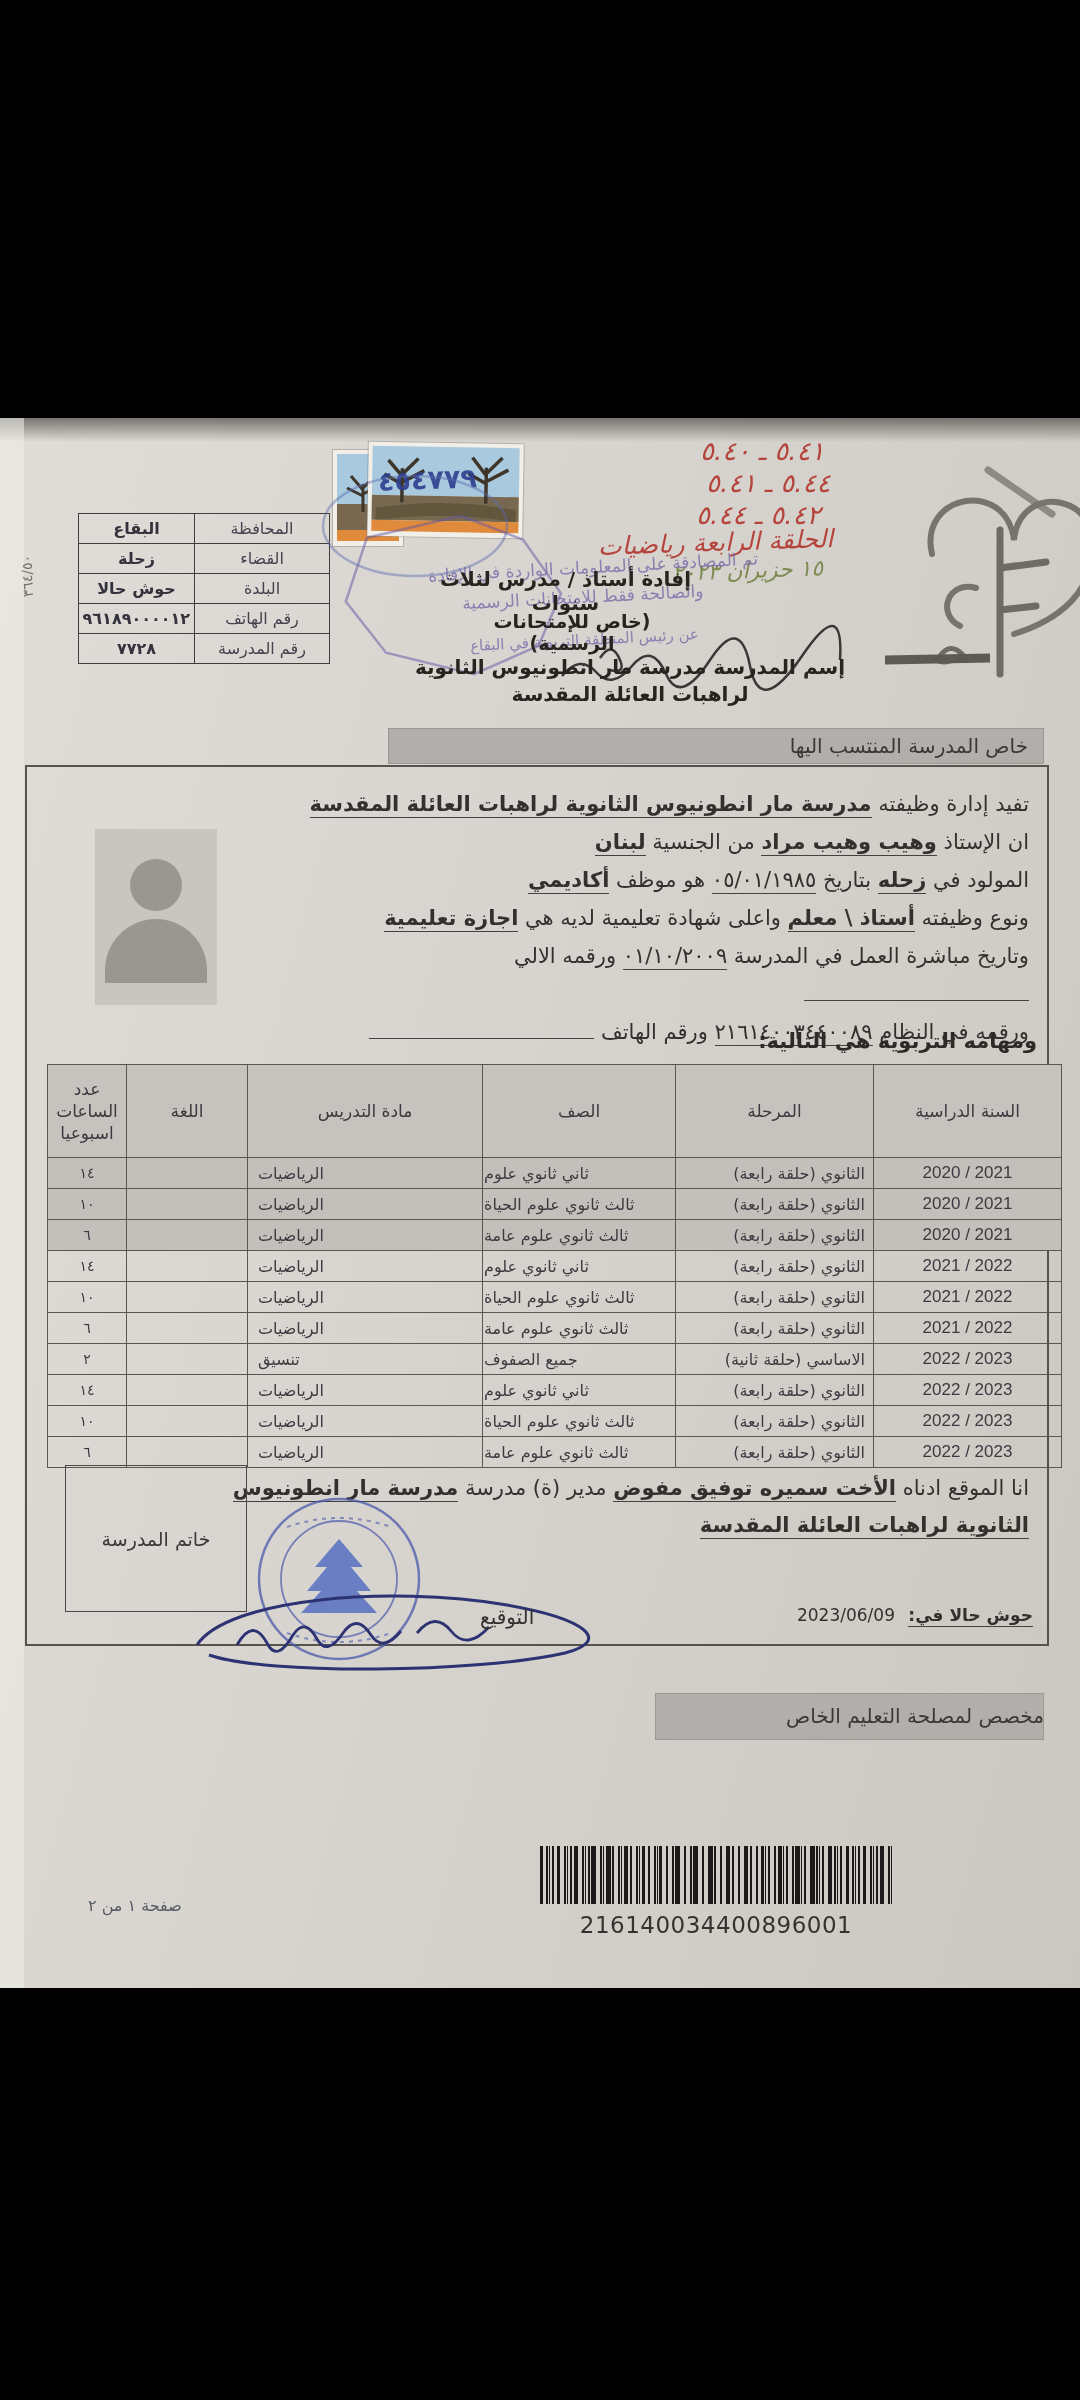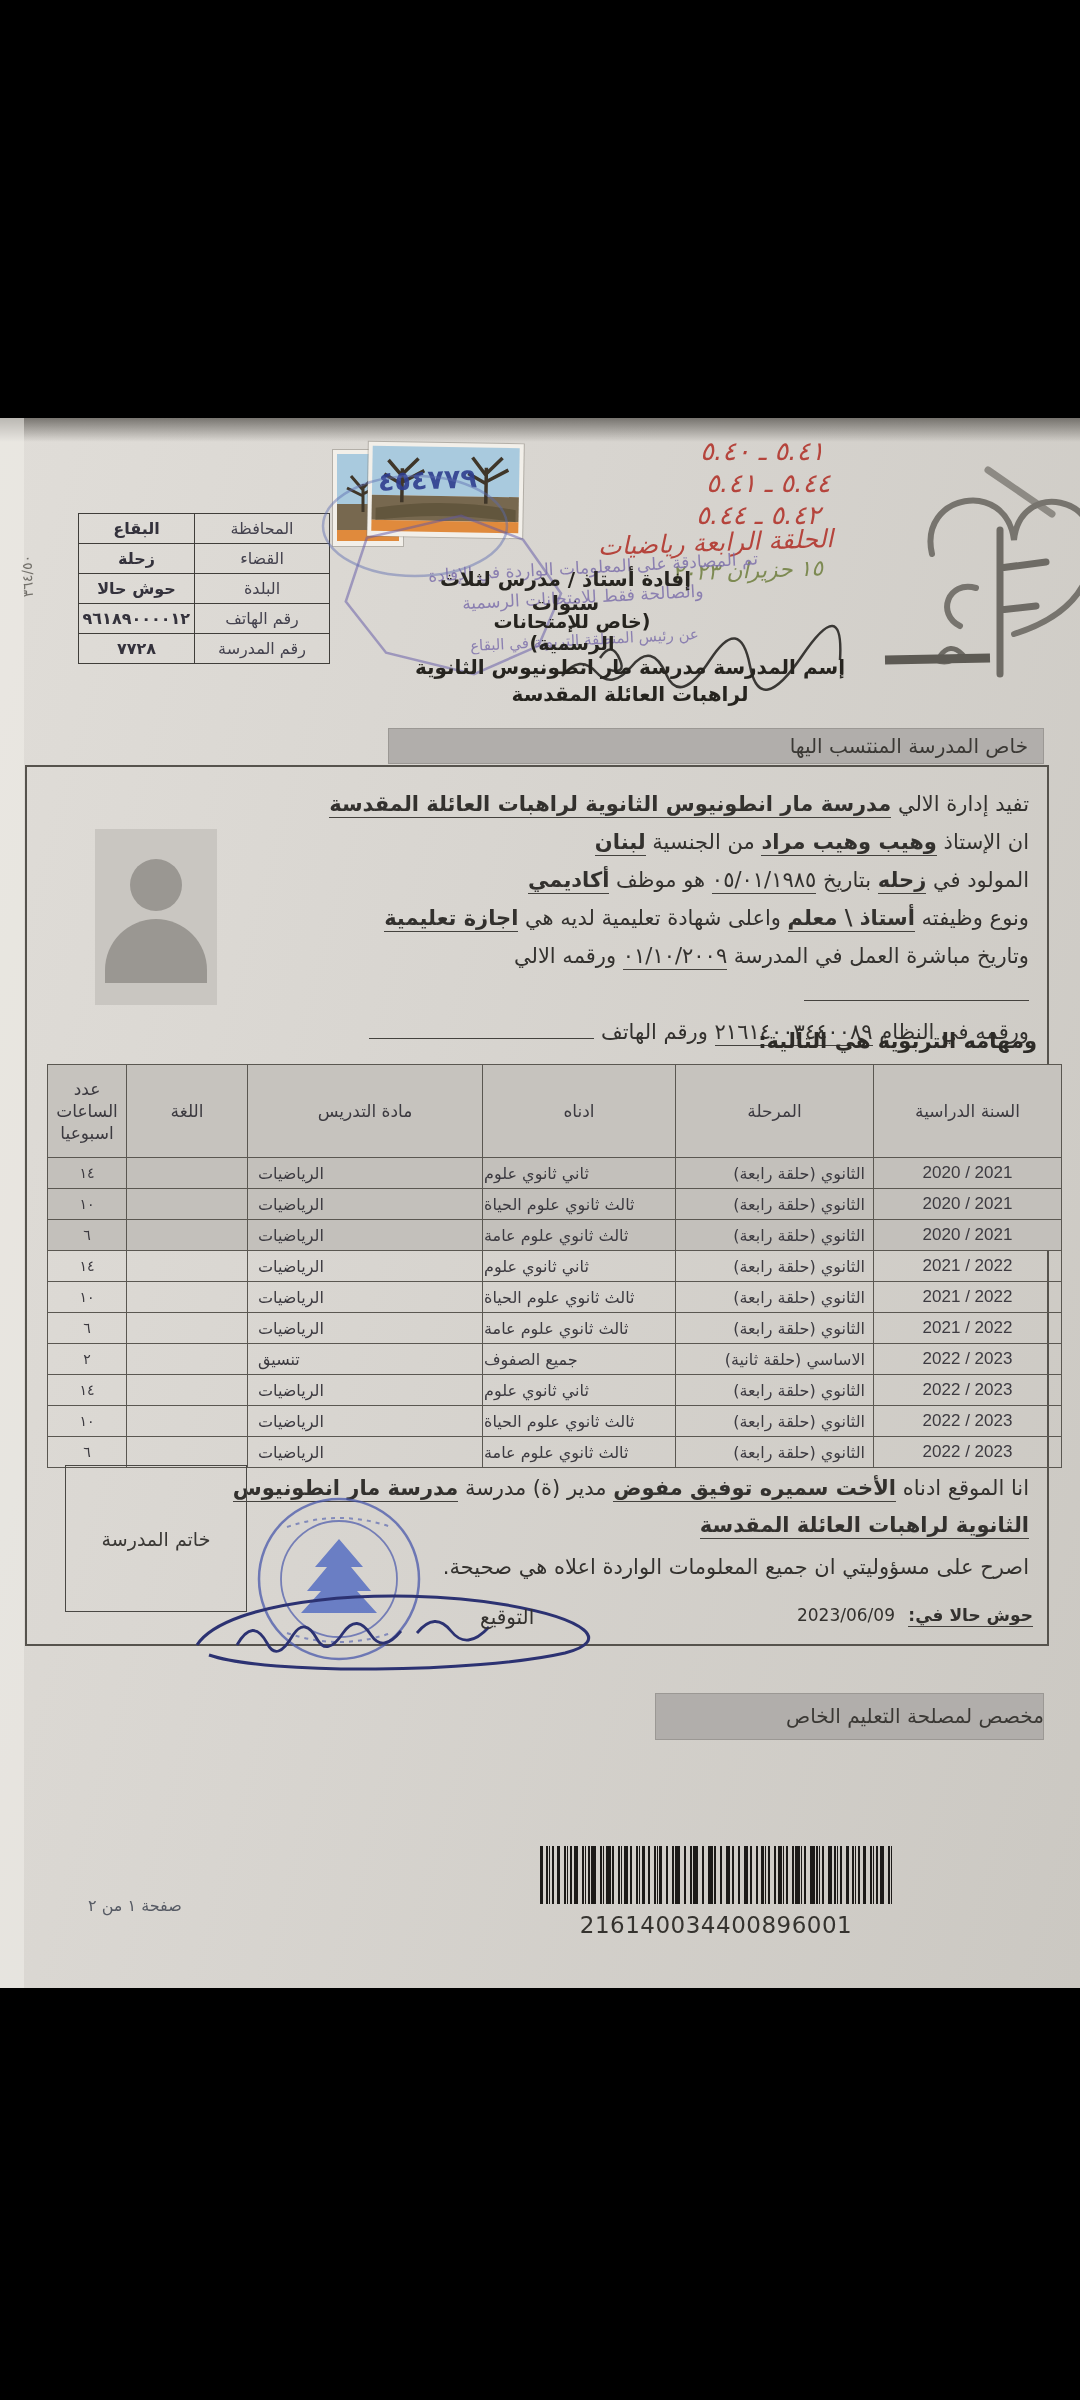--- a/index.html
+++ b/index.html
@@ -185,36 +185,36 @@
 
     <div class="bar bar1"><span>خاص المدرسة المنتسب اليها</span></div>
 
     <div class="main-box">
       <div class="photo">
         <div class="head"></div>
         <div class="torso"></div>
       </div>
 
       <div class="para">
-        <div><span>تفيد إدارة الالي </span><span class="u b">مدرسة مار انطونيوس الثانوية لراهبات العائلة المقدسة</span></div>
+        <div><span>تفيد إدارة وظيفته </span><span class="u b">مدرسة مار انطونيوس الثانوية لراهبات العائلة المقدسة</span></div>
         <div><span>ان الإستاذ </span><span class="u b">وهيب وهيب مراد</span><span> من الجنسية </span><span class="u b">لبنان</span></div>
         <div><span>المولود في </span><span class="u b">زحله</span><span> بتاريخ </span><span class="u">٠٥/٠١/١٩٨٥</span><span> هو موظف </span><span class="u b">أكاديمي</span></div>
         <div><span>ونوع وظيفته </span><span class="u b">أستاذ \ معلم</span><span> واعلى شهادة تعليمية لديه هي </span><span class="u b">اجازة تعليمية</span></div>
         <div><span>وتاريخ مباشرة العمل في المدرسة </span><span class="u">٠١/١٠/٢٠٠٩</span><span> ورقمه الالي </span><span class="blank"></span></div>
         <div><span>ورقمه في النظام </span><span class="u">٢١٦١٤٠٠٣٤٤٠٠٨٩</span><span> ورقم الهاتف </span><span class="blank"></span></div>
       </div>
 
       <div class="tasks">ومهامه التربوية هي التالية:</div>
 
       <table class="main-table" id="main-table" dir="rtl">
         <thead>
             <tr>
               <th>السنة الدراسية</th>
               <th>المرحلة</th>
-              <th>ادناه</th>
+              <th>الصف</th>
               <th>مادة التدريس</th>
               <th>اللغة</th>
               <th>عدد
 الساعات
 اسبوعيا</th>
             </tr>
           </thead>
           <tbody>
             <tr class="shaded">
               <td class="c0" dir="ltr">2020 / 2021</td>
@@ -295,21 +295,20 @@
               <td class="c3">الرياضيات</td>
               <td class="c4"></td>
               <td class="c5">٦</td>
             </tr>
           </tbody>
       </table>
 
       <div class="decl1">
         <span>انا الموقع ادناه </span><span class="u b">الأخت سميره توفيق مفوض</span><span> مدير (ة) مدرسة </span><span class="u b">مدرسة مار انطونيوس الثانوية لراهبات العائلة المقدسة</span>
       </div>
-      <div class="decl2">اصرح على مسؤوليتي ان جميع المعلومات الواردة اعلاه هي صحيحة.</div>
 
       <div class="stamp-box">
           <span>خاتم المدرسة</span>
         </div>
 
       <svg class="bottom-scribbles" width="560" height="235" viewBox="0 0 560 235">
         <circle cx="252" cy="122" r="80" fill="none" stroke="rgba(74,88,171,.75)" stroke-width="2.5"></circle>
         <circle cx="252" cy="122" r="58" fill="none" stroke="rgba(74,88,171,.7)" stroke-width="1.8"></circle>
         <path d="M252 82 L276 110 L264 110 L284 134 L270 134 L290 156 L214 156 L234 134 L220 134 L240 110 L228 110 Z" fill="rgba(79,104,192,.8)"></path>
         <path d="M200 70 q 52 -18 104 0 M200 176 q 52 18 104 0" fill="none" stroke="rgba(74,88,171,.6)" stroke-width="2" stroke-dasharray="4 5"></path>

